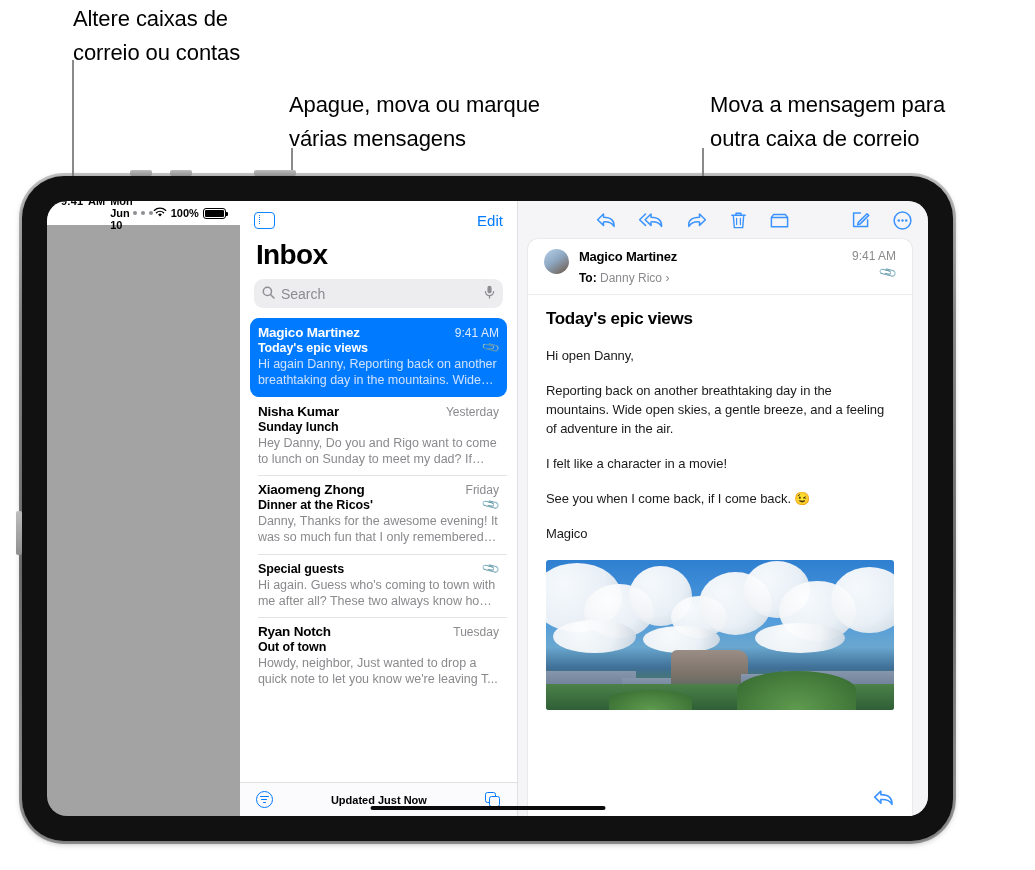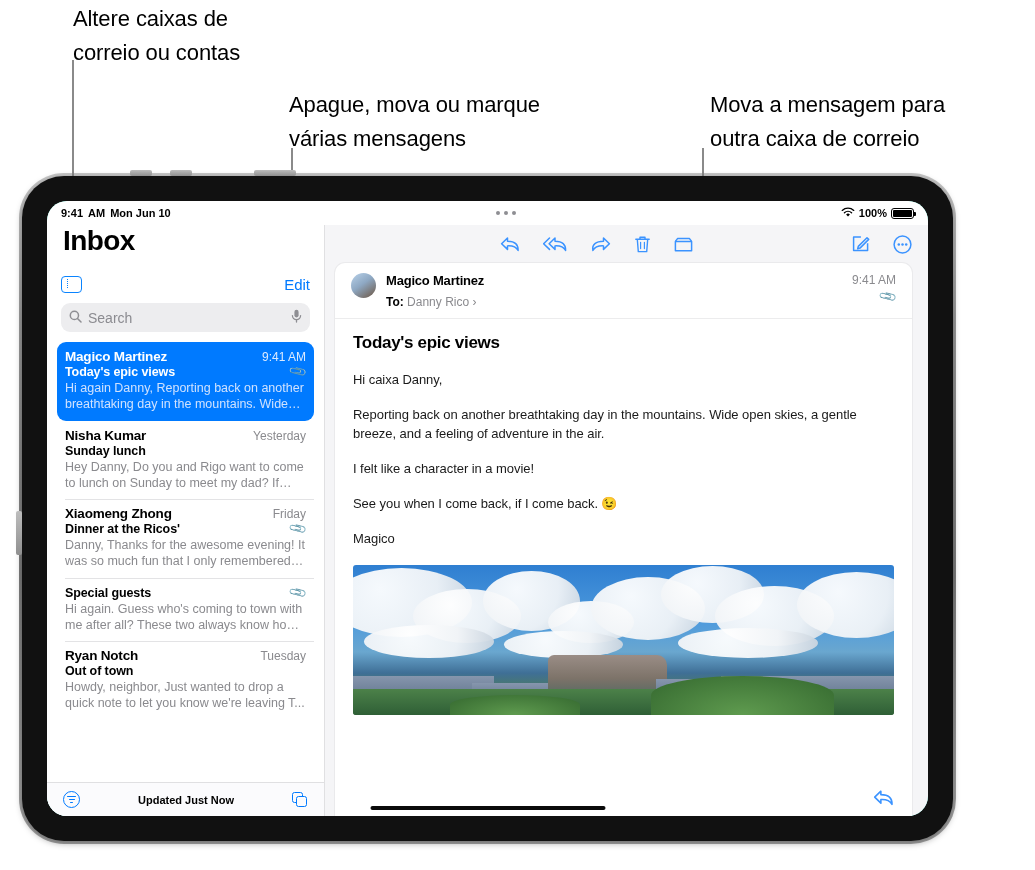--- a/index.html
+++ b/index.html
@@ -58,25 +58,24 @@
   }
   #btn-volume-a { left: 108px; top: -6px; width: 22px; height: 6px; }
   #btn-volume-b { left: 148px; top: -6px; width: 22px; height: 6px; }
   #btn-power    { left: 232px; top: -6px; width: 42px; height: 6px; }
   #btn-left-dot { left: -6px;  top: 335px; width: 6px; height: 44px; }
 
   #screen {
     position: absolute;
     left: 25px; top: 25px;
     width: 881px; height: 615px;
-    background: #5eead4;
+    background: #a3a3a3;
     border-radius: 20px;
     overflow: hidden;
     display: flex;
-    flex-direction: column;
   }
 
   
   #status-bar {
     height: 24px;
     flex: 0 0 24px;
     display: flex;
     align-items: center;
     padding: 0 14px;
     font-size: 11px;
@@ -346,26 +345,26 @@
         <span class="batt">
             <i></i>
           </span>
       </div>
     </div>
 
     <div id="split">
 
       <div id="mail-list-pane">
 
-        <div id="inbox-title">Inbox</div>
-
         <div id="list-toolbar">
           <div class="sidebar-toggle"></div>
           <button id="edit-button">Edit</button>
         </div>
+
+        <div id="inbox-title">Inbox</div>
 
         <div id="search-row">
           <div id="search-box">
             <span class="mag">
               <svg width="13" height="13" viewBox="0 0 13 13">
                   <circle cx="5.4" cy="5.4" r="4.1" stroke="#8e8e93" stroke-width="1.5" fill="none"></circle>
                   <line x1="8.5" y1="8.5" x2="12" y2="12" stroke="#8e8e93" stroke-width="1.5" stroke-linecap="round"></line>
                 </svg>
             </span>
             <input id="search-input" type="text" placeholder="Search" style="">
@@ -518,21 +517,21 @@
               </div>
             </div>
             <div class="hdr-right">
               <span id="hdr-time">9:41 AM</span>
               <span class="hdr-clip">📎</span>
             </div>
           </div>
 
           <div id="msg-scroll">
             <div id="msg-subject">Today's epic views</div>
-            <p class="msg-p">Hi caixa Danny,</p>
+            <p class="msg-p">Hi open Danny,</p>
             <p class="msg-p">Reporting back on another breathtaking day in the mountains. Wide open skies, a gentle breeze, and a feeling of adventure in the air.</p>
             <p class="msg-p">I felt like a character in a movie!</p>
             <p class="msg-p">See you when I come back, if I come back. 😉</p>
             <p class="msg-p">Magico</p>
 
             <div id="msg-photo">
               <div class="cloud" style="left:-4%;  top:2%;  width:26%; height:46%;"></div>
               <div class="cloud" style="left:11%;  top:16%; width:20%; height:36%;"></div>
               <div class="cloud" style="left:24%;  top:4%;  width:18%; height:40%;"></div>
               <div class="cloud" style="left:36%;  top:24%; width:16%; height:28%;"></div>

